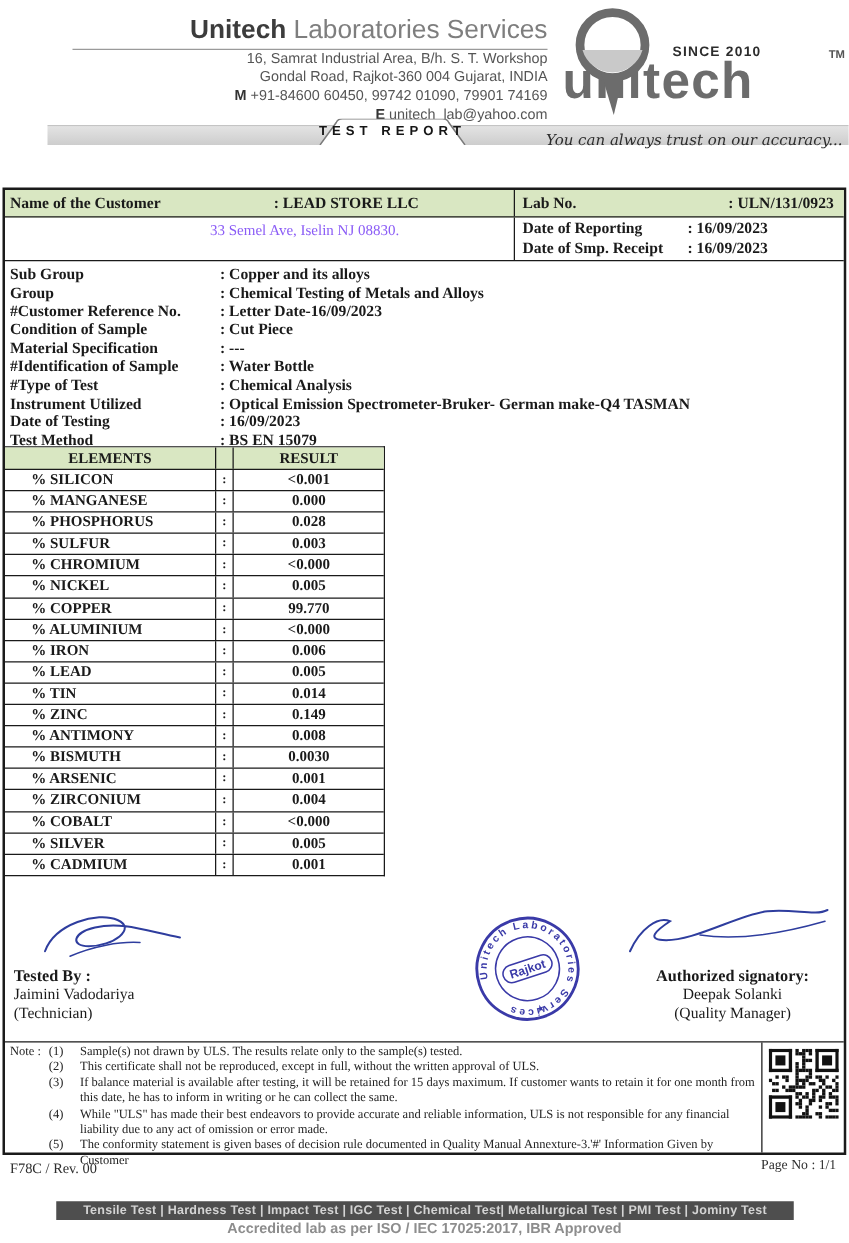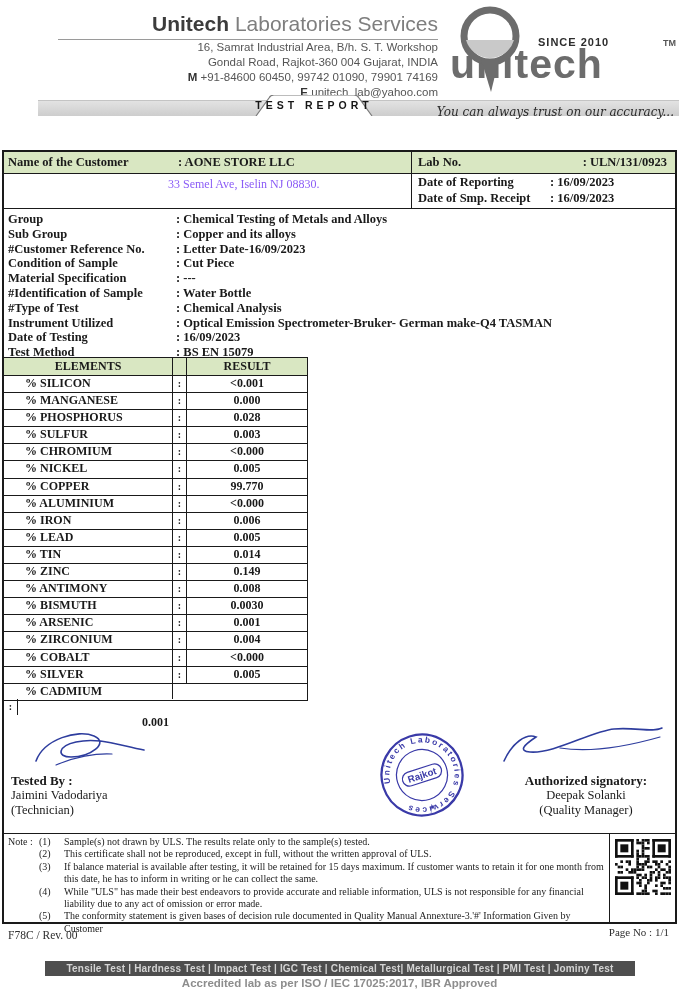--- a/index.html
+++ b/index.html
@@ -28,21 +28,21 @@
              font-family:"Liberation Sans",sans-serif;font-weight:bold;font-size:10.5px;
              letter-spacing:4px;color:#161616;}
   .tagline{position:absolute;right:5px;top:4px;font-family:"DejaVu Serif",serif;
            font-style:italic;font-size:12px;color:#2c2c2c;}
 
   
   .box{position:absolute;left:2px;top:150px;width:671px;height:770px;border:2px solid #1a1a1a;}
 
   .cust-row1{display:flex;height:21px;background:#d9e7c2;border-bottom:1px solid #1a1a1a;
              font-weight:bold;font-size:12.5px;line-height:21px;}
-  .cust-left{width:408px;border-right:1px solid #1a1a1a;display:flex;padding-left:4px;box-sizing:border-box;}
+  .cust-left{width:408px;border-right:1px solid #1a1a1a;display:flex;padding-left:4px;box-sizing:border-box;gap:41px;}
   .cust-left .lbl{width:170px;}
   .cust-right{flex:1;display:flex;padding-left:6px;}
   .cust-right .lbl{width:120px;}
   .cust-right .val{margin-left:auto;padding-right:8px;}
 
   .cust-row2{display:flex;height:34px;border-bottom:1px solid #1a1a1a;font-size:12.5px;}
   .cust2-left{width:408px;border-right:1px solid #1a1a1a;box-sizing:border-box;
               padding:3px 0 0 164px;font-size:12px;color:#8b5cf6;}
   .cust2-right{flex:1;padding:1px 0 0 6px;font-weight:bold;}
   .date-row{display:flex;line-height:15.5px;}
@@ -51,21 +51,21 @@
   .details{padding:3px 0 0 4px;height:145px;font-weight:bold;font-size:12.5px;}
   .d-row{display:flex;height:14.8px;line-height:14.6px;}
   .d-label{width:168px;}
   .d-value{flex:1;}
 
   
   .res{width:303px;border:1.5px solid #1a1a1a;border-left:none;font-weight:bold;font-size:12px;}
   .res-head{display:flex;height:17px;background:#d9e7c2;border-bottom:1px solid #1a1a1a;line-height:17px;}
   .res-head .c1,.res-head .c3{text-align:center;}
   .res-row{display:flex;height:16.1px;border-bottom:1px solid #1a1a1a;line-height:15.8px;}
-  .res-row:last-child{border-bottom:none;flex-direction:column;}
+  .res-row:last-child{border-bottom:none;}
   .c1{width:169px;border-right:1px solid #1a1a1a;box-sizing:border-box;}
   .res-row .c1{padding-left:21px;}
   .c2{width:13px;border-right:1px solid #1a1a1a;text-align:center;font-size:10px;}
   .c3{flex:1;text-align:center;}
 
   .eor{margin-top:9px;text-align:center;font-size:12.5px;color:#2a2a2a;}
   .eor .rule{display:inline-block;width:118px;height:0;border-bottom:1px solid #4a4a4a;
              vertical-align:middle;margin-bottom:2px;}
 
   
@@ -130,21 +130,21 @@
     <span class="tab-label">TEST REPORT</span>
   </div>
   <span class="tagline">You can always trust on our accuracy...</span>
 </div>
 
 <div class="box">
 
   <div class="cust-row1">
     <div class="cust-left">
       <span class="lbl">Name of the Customer</span>
-      <span>: AONE STORE LLC</span>
+      <span>: LEAD STORE LLC</span>
     </div>
     <div class="cust-right">
       <span class="lbl">Lab No.</span>
       <span class="val">:  ULN/131/0923</span>
     </div>
   </div>
 
   <div class="cust-row2">
     <div class="cust2-left">33 Semel Ave, Iselin NJ 08830.</div>
     <div class="cust2-right">
@@ -155,27 +155,27 @@
       <div class="date-row">
         <span class="lbl">Date of Smp.  Receipt</span>
         <span>:  16/09/2023</span>
       </div>
     </div>
   </div>
 
   <div class="details">
 
       <div class="d-row">
+        <span class="d-label">Sub Group</span>
+        <span class="d-value">: Copper and its alloys</span>
+      </div>
+
+      <div class="d-row">
         <span class="d-label">Group</span>
         <span class="d-value">: Chemical Testing of Metals and Alloys</span>
-      </div>
-
-      <div class="d-row">
-        <span class="d-label">Sub Group</span>
-        <span class="d-value">: Copper and its alloys</span>
       </div>
 
       <div class="d-row">
         <span class="d-label">#Customer Reference No.</span>
         <span class="d-value">:  Letter Date-16/09/2023</span>
       </div>
 
       <div class="d-row">
         <span class="d-label">Condition of Sample</span>
         <span class="d-value">: Cut Piece</span>

